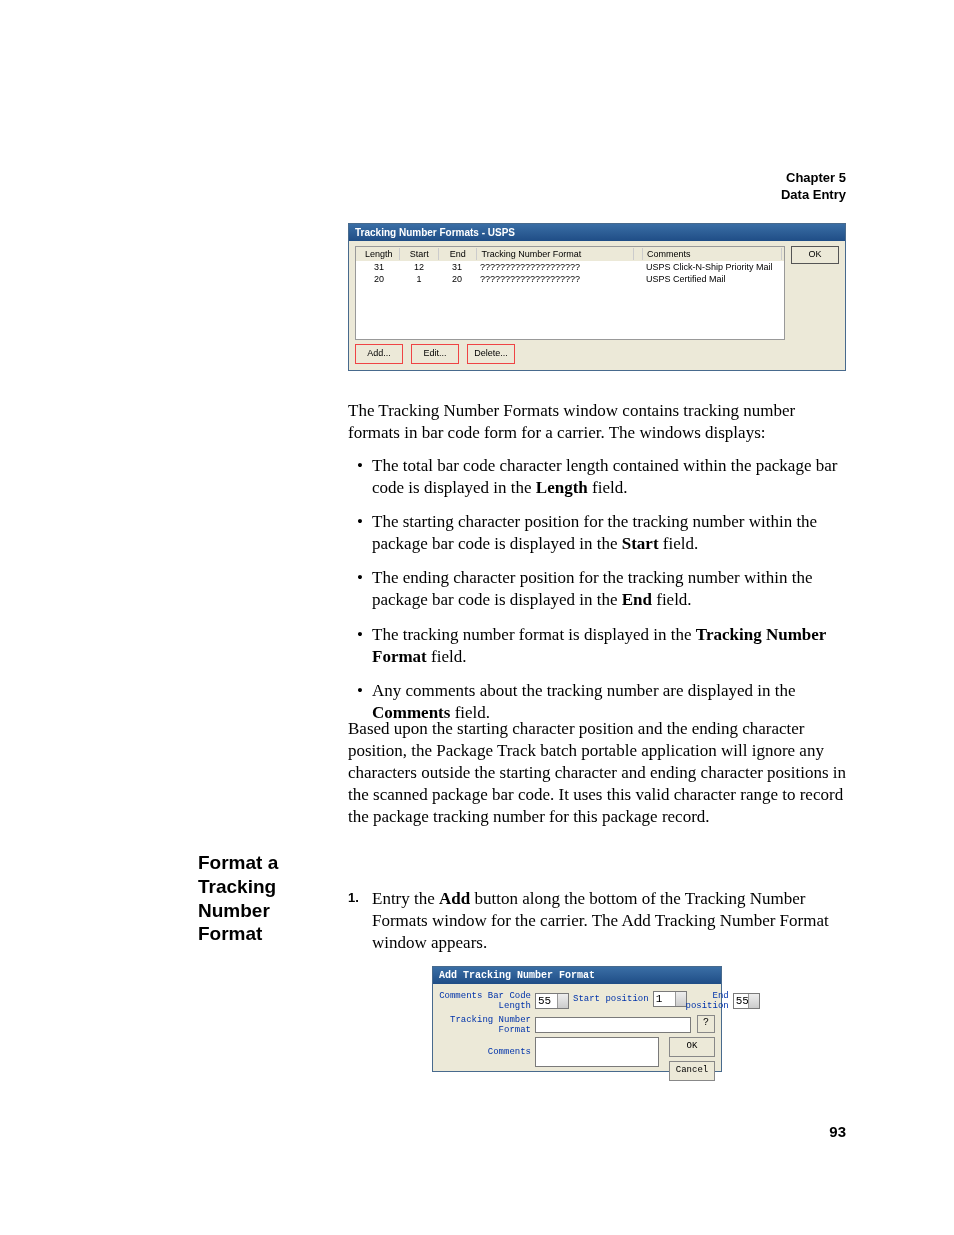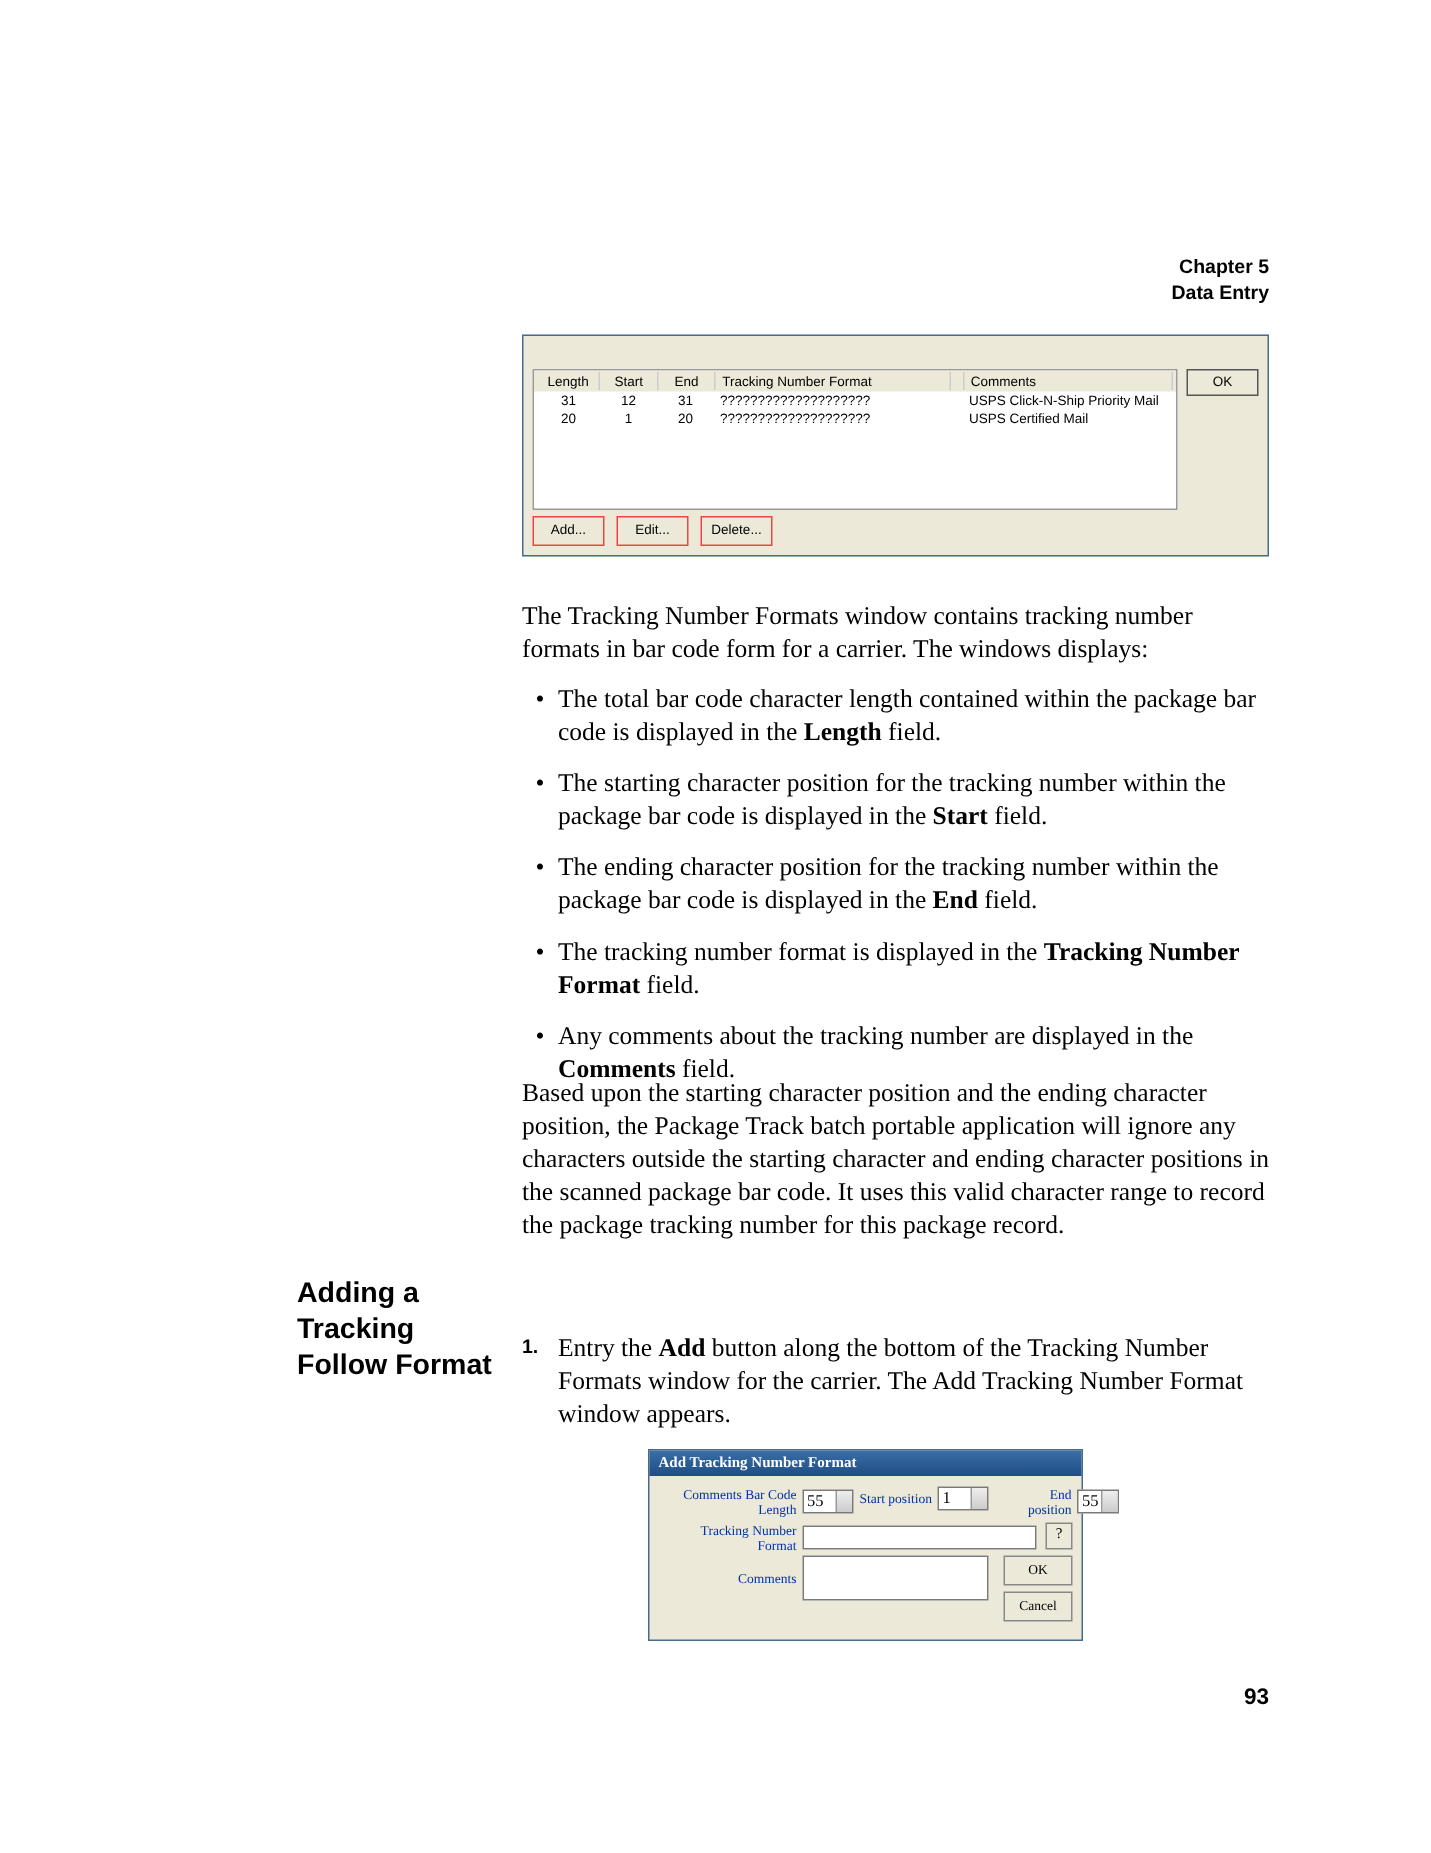--- a/index.html
+++ b/index.html
@@ -160,25 +160,25 @@
     font-size: 13px;
     padding-top: 2px;
   }
   .numlist .txt { flex: 1; }
 
   .screenshot2 {
     position: absolute;
     left: 432px;
     top: 966px;
     width: 290px;
-    height: 128px;
+    height: 106px;
     background: #ece9d8;
     border: 1px solid #486a8d;
     box-sizing: border-box;
-    font-family: Liberation Serif, serif;
+    font-family: Liberation Mono, monospace;
     font-size: 9px;
   }
   .titlebar2 {
     background: linear-gradient(#3a6ea5, #1f4d86);
     color: #fff;
     font-weight: bold;
     padding: 2px 6px;
     font-size: 10px;
     height: 13px;
     line-height: 13px;
@@ -241,20 +241,21 @@
 <body>
 
 <div class="page">
 
   <div class="header-block">
     <div>Chapter 5</div>
     <div>Data Entry</div>
   </div>
 
   <div class="screenshot1">
+    <div class="titlebar1">Tracking Number Formats - USPS</div>
     <div class="listbox">
       <div class="listhead">
         <div class="col col-length">Length</div>
         <div class="col col-start">Start</div>
         <div class="col col-end">End</div>
         <div class="col col-format">Tracking Number Format</div>
         <div class="col col-spacer"></div>
         <div class="col col-comments">Comments</div>
       </div>
       <div class="listrow">
@@ -302,21 +303,21 @@
       <div class="txt"><span>The tracking number format is displayed in the </span><b>Tracking Number Format</b><span> field.</span></div>
     </div>
     <div class="item">
       <div class="dot">•</div>
       <div class="txt"><span>Any comments about the tracking number are displayed in the </span><b>Comments</b><span> field.</span></div>
     </div>
   </div>
 
   <div class="bodytext para2">Based upon the starting character position and the ending character position, the Package Track batch portable application will ignore any characters outside the starting character and ending character positions in the scanned package bar code. It uses this valid character range to record the package tracking number for this package record.</div>
 
-  <div class="sidehead">Adding a Tracking Follow Format</div>
+  <div class="sidehead">Format a Tracking Number Format</div>
 
 
   <div class="numlist">
     <div class="nrow">
       <div class="num">1.</div>
       <div class="txt"><span>Entry the </span><b>Add</b><span> button along the bottom of the Tracking Number Formats window for the carrier. The Add Tracking Number Format window appears.</span></div>
     </div>
   </div>
 
   <div class="screenshot2">

